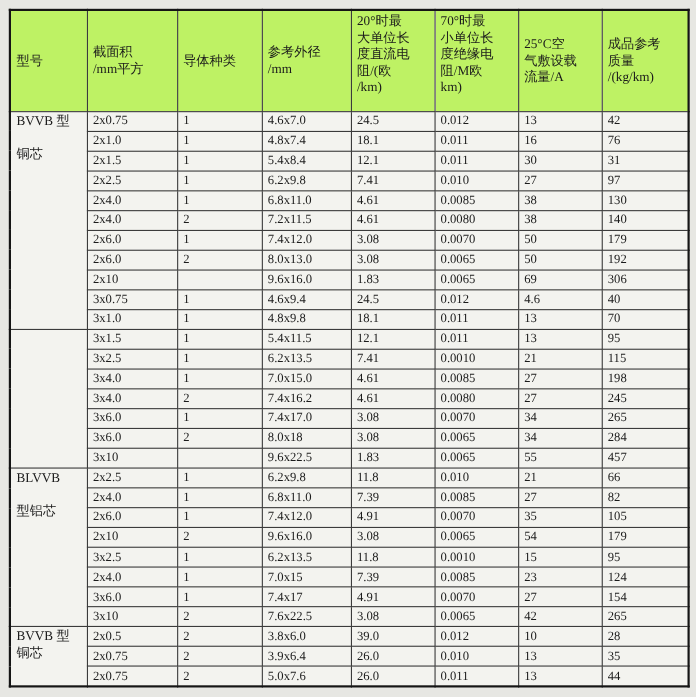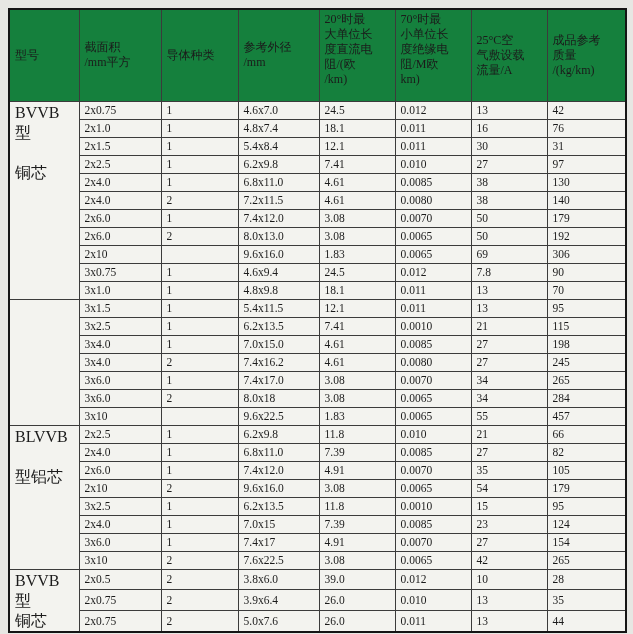--- a/index.html
+++ b/index.html
@@ -34,35 +34,35 @@
     text-align: left;
     font-weight: normal;
   }
   table.spec {
     border: 2px solid #151515;
   }
   table.spec th {
     font-size: 12px;
     white-space: pre-line;
     vertical-align: middle;
-    background: #15803d;
+    background: #bef264;
   }
   table.spec th.v-top {
     vertical-align: top;
     padding-top: 2px;
   }
   table.spec td {
     vertical-align: middle;
     white-space: nowrap;
   }
   table.spec td.model-cell {
     vertical-align: top;
     white-space: pre-line;
     padding-top: 1px;
-    font-size: 16px;
+    font-size: 12px;
   }
   col.c1 { width: 70px; }
   col.c2 { width: 82px; }
   col.c3 { width: 77px; }
   col.c4 { width: 81px; }
   col.c5 { width: 76px; }
   col.c6 { width: 76px; }
   col.c7 { width: 76px; }
   col.c8 { width: 79px; }
   tr.header-row { height: 92px; }
@@ -193,22 +193,22 @@
           <td>0.0065</td>
           <td>69</td>
           <td>306</td>
         </tr>
         <tr class="data-row">
           <td>3x0.75</td>
           <td>1</td>
           <td>4.6x9.4</td>
           <td>24.5</td>
           <td>0.012</td>
-          <td>7.8</td>
-          <td>90</td>
+          <td>4.6</td>
+          <td>40</td>
         </tr>
         <tr class="data-row">
           <td>3x1.0</td>
           <td>1</td>
           <td>4.8x9.8</td>
           <td>18.1</td>
           <td>0.011</td>
           <td>13</td>
           <td>70</td>
         </tr>

